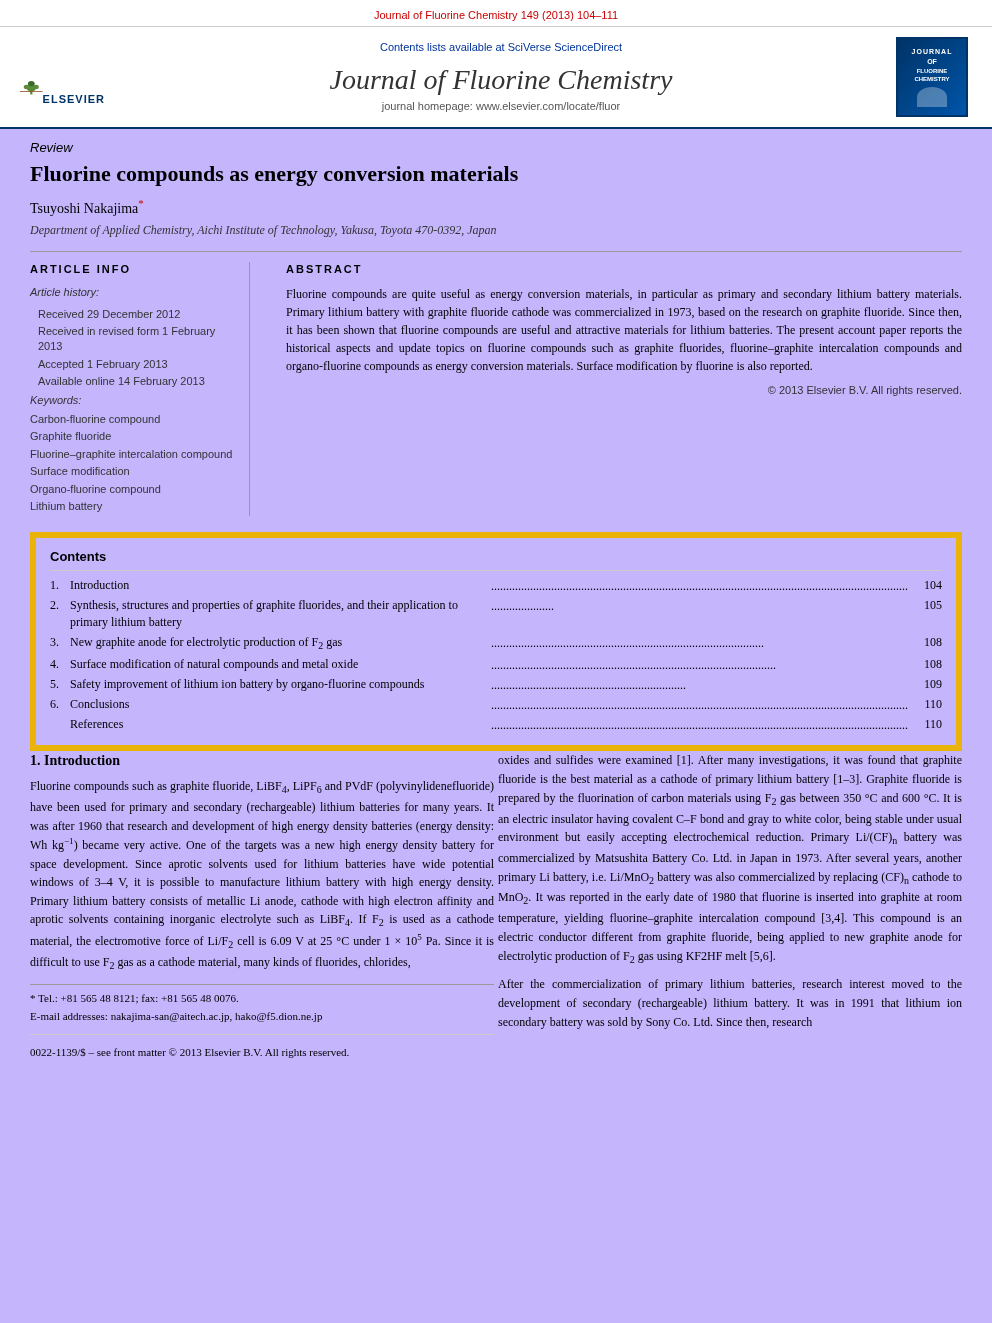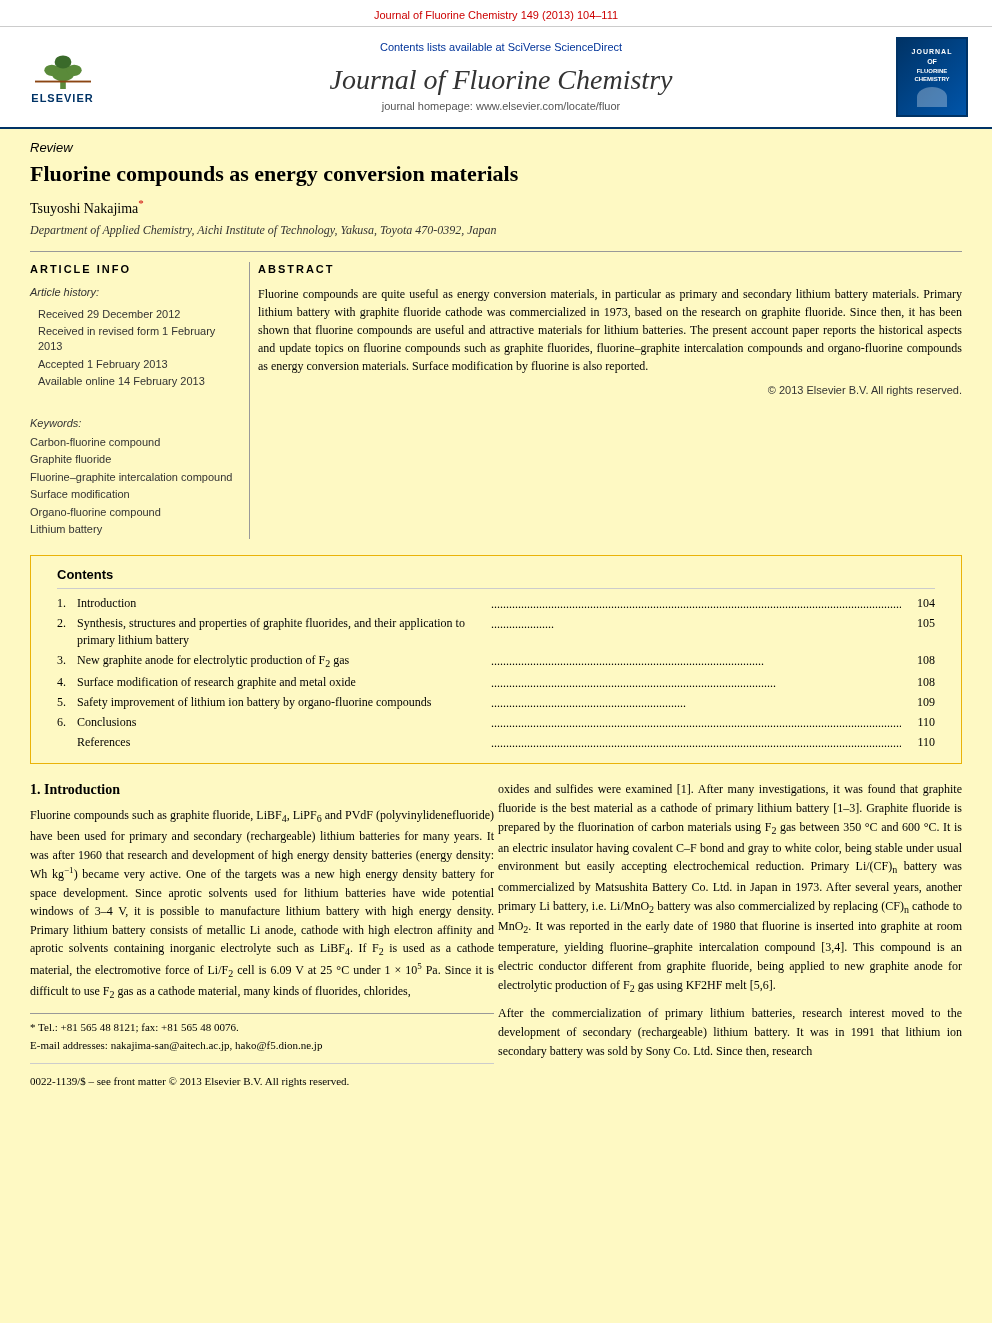--- a/index.html
+++ b/index.html
@@ -6,21 +6,21 @@
     body {
       font-family: "Times New Roman", Times, serif;
       background: #fff;
       color: #000;
       font-size: 13px;
       line-height: 1.4;
     }
     .page {
       width: 992px;
       min-height: 1323px;
-      background: #fef9c3;
+      background: #c4b5fd;
       margin: 0 auto;
       padding: 0;
     }
     
     .top-bar {
       background: #fff;
       text-align: center;
       padding: 6px 0 2px 0;
       border-bottom: 1px solid #ccc;
     }
@@ -84,22 +84,22 @@
       font-family: Arial, sans-serif;
       text-align: center;
       padding: 4px;
       font-weight: bold;
     }
     
     .elsevier-logo {
       width: 85px;
       height: 60px;
       display: flex;
-      flex-direction: column;
-      align-items: center;
+      flex-direction: row;
+      align-items: flex-end;
       justify-content: center;
     }
     .elsevier-tree {
       width: 60px;
       height: 42px;
     }
     .elsevier-text {
       font-size: 11px;
       font-family: Arial, sans-serif;
       color: #003366;
@@ -136,21 +136,21 @@
     }
     .article-affiliation {
       font-size: 12px;
       font-style: italic;
       color: #333;
       margin-bottom: 12px;
     }
     
     .two-col {
       display: flex;
-      gap: 8px;
+      gap: 36px;
       margin-bottom: 16px;
       border-top: 1px solid #999;
       padding-top: 10px;
     }
     .col-left {
       width: 220px;
       flex-shrink: 0;
       border-right: 1px solid #999;
       padding-right: 15px;
     }
@@ -177,21 +177,21 @@
       font-size: 11px;
       color: #333;
       margin-bottom: 2px;
       font-family: Arial, sans-serif;
       margin-left: 8px;
     }
     .keywords-heading {
       font-size: 11px;
       font-style: italic;
       color: #333;
-      margin-top: 26px;
+      margin-top: 3px;
       margin-bottom: 4px;
       font-family: Arial, sans-serif;
     }
     .keyword-item {
       font-size: 11px;
       color: #333;
       margin-bottom: 2px;
       font-family: Arial, sans-serif;
     }
     .abstract-text {
@@ -202,23 +202,22 @@
     }
     .copyright-line {
       font-size: 11px;
       color: #333;
       text-align: right;
       margin-top: 8px;
       font-family: Arial, sans-serif;
     }
     
     .contents-section {
-      border: 1px solid #eab308;
-      margin-bottom: 16px;
-      padding: 10px 26px;
+      border: 6px solid #eab308;
+      padding: 10px 14px;
     }
     .contents-title {
       font-size: 13px;
       font-weight: bold;
       font-family: Arial, sans-serif;
       margin-bottom: 6px;
       border-bottom: 1px solid #ccc;
       padding-bottom: 4px;
     }
     .contents-item {
@@ -392,21 +391,21 @@
         <span class="contents-page">105</span>
       </div>
       <div class="contents-item">
         <span class="contents-num">3.</span>
         <span class="contents-text">New graphite anode for electrolytic production of F<sub>2</sub> gas</span>
         <span class="contents-dots">...........................................................................................</span>
         <span class="contents-page">108</span>
       </div>
       <div class="contents-item">
         <span class="contents-num">4.</span>
-        <span class="contents-text">Surface modification of research graphite and metal oxide</span>
+        <span class="contents-text">Surface modification of natural compounds and metal oxide</span>
         <span class="contents-dots">...............................................................................................</span>
         <span class="contents-page">108</span>
       </div>
       <div class="contents-item">
         <span class="contents-num">5.</span>
         <span class="contents-text">Safety improvement of lithium ion battery by organo-fluorine compounds</span>
         <span class="contents-dots">.................................................................</span>
         <span class="contents-page">109</span>
       </div>
       <div class="contents-item">

